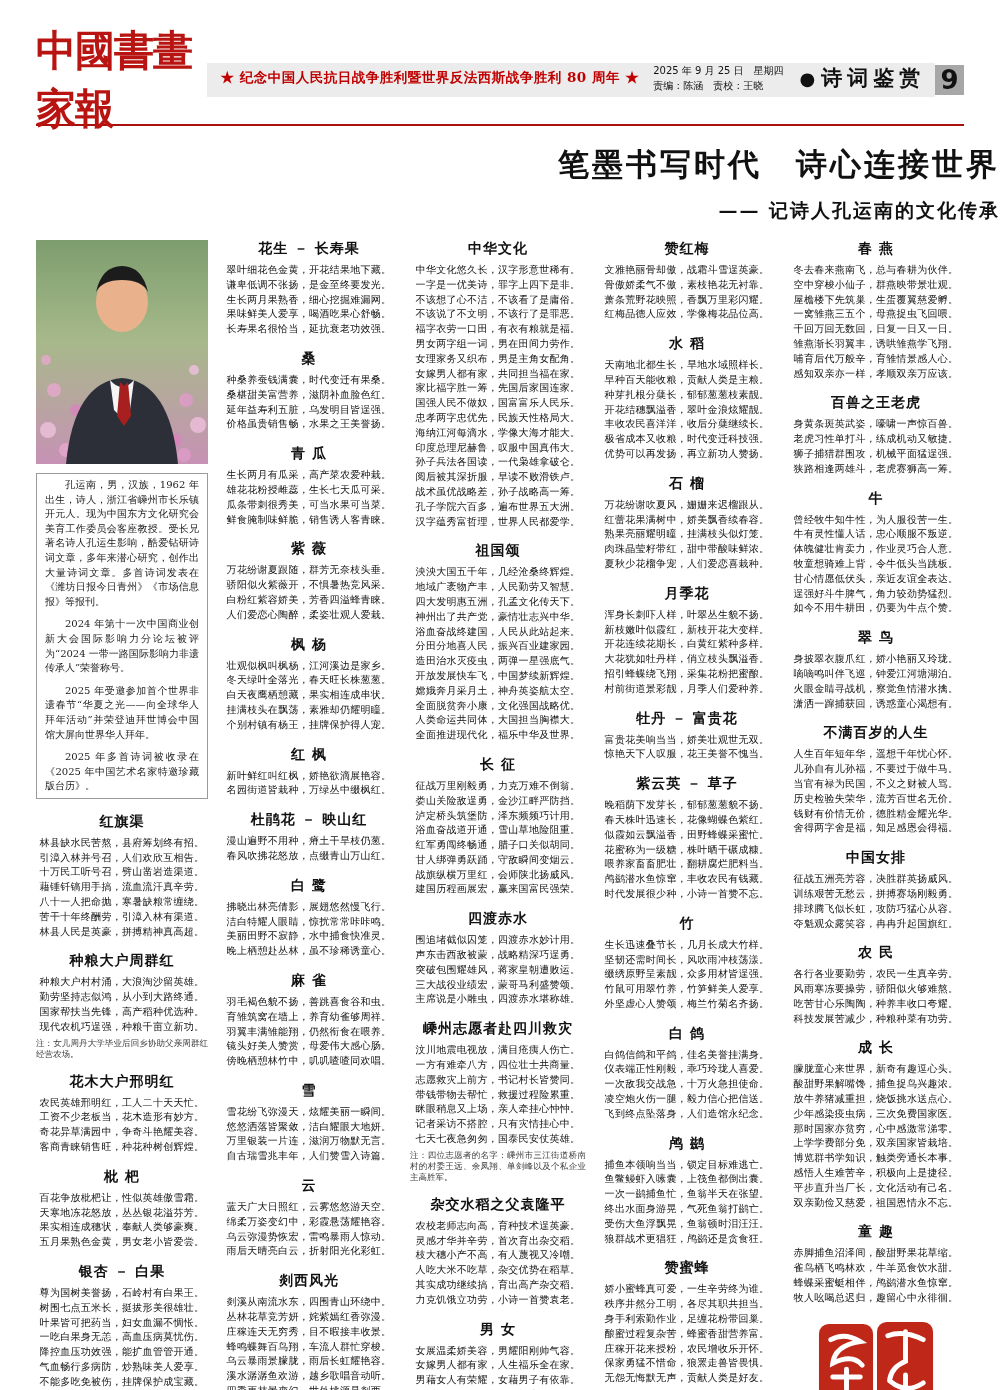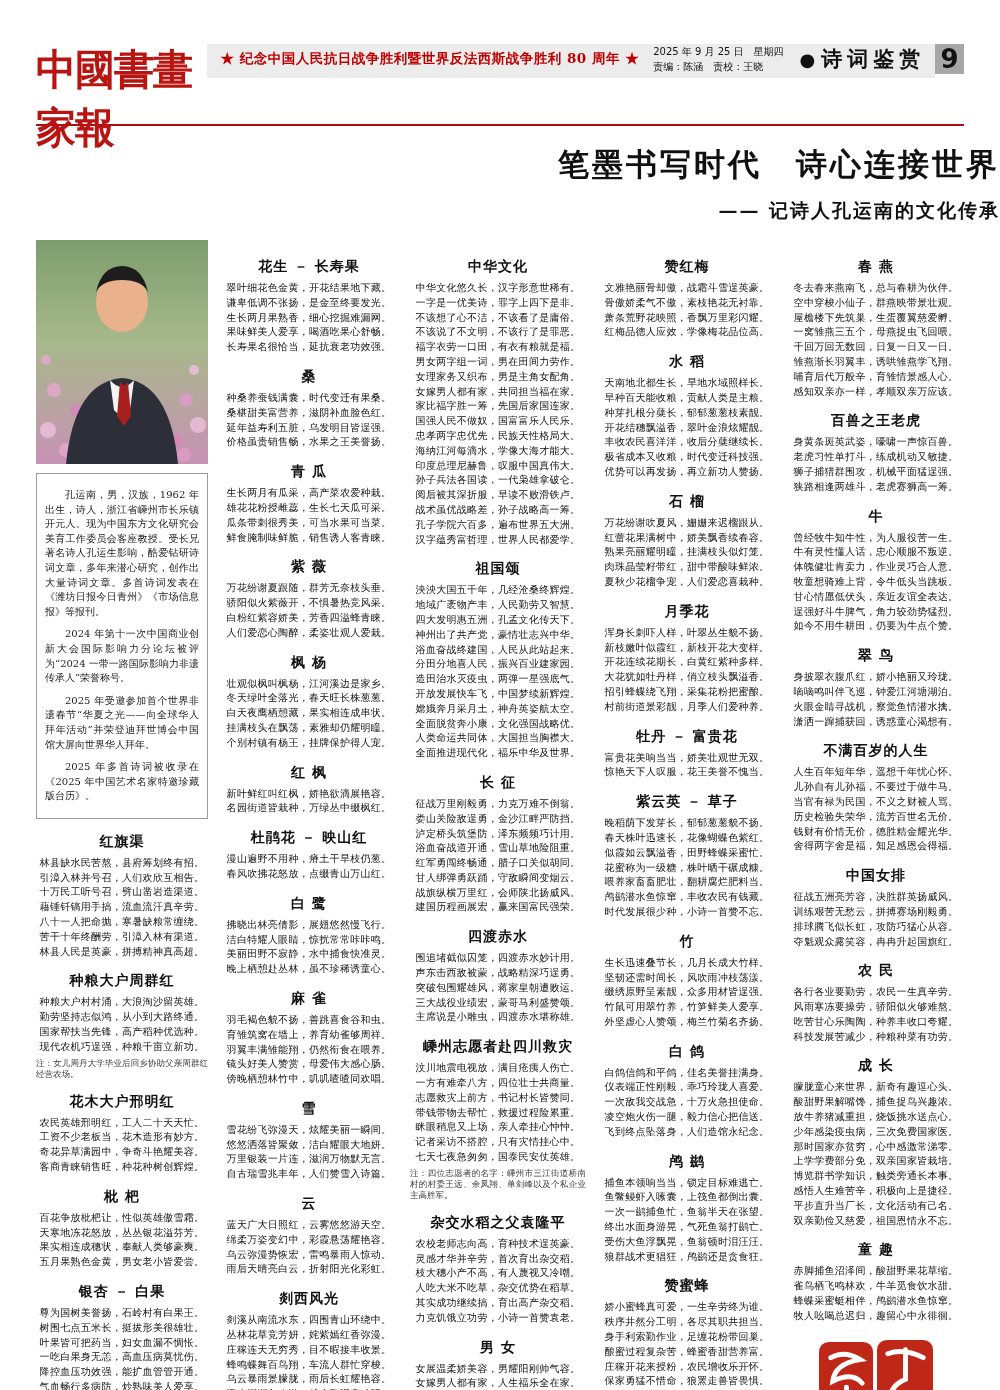--- a/index.html
+++ b/index.html
@@ -2,21 +2,21 @@
 <html><head>
 <meta charset="utf-8">
 <style>
   * { margin:0; padding:0; box-sizing:border-box; }
   html,body { background:#ffffff; }
   body {
     width:1000px; height:1390px; margin:0 auto; overflow:hidden;
     font-family:"DejaVu Serif","Liberation Serif",serif; color:#111;
   }
   
-  .header { display:flex; align-items:flex-start; margin:44px 36px 0; height:72px; }
+  .header { display:flex; align-items:center; margin:44px 36px 0; height:72px; }
   .logo {
     width:238px; display:flex; align-items:center;
     font-family:"DejaVu Serif","Liberation Serif",serif;
     font-size:40px; font-weight:bold; color:#b81411; letter-spacing:-1px;
     transform:scaleY(1.05);
   }
   .head-strip { flex:1; background:#ececec; display:flex; align-items:center; padding:0 10px 4px 14px; }
   .banner { color:#c00000; font-weight:bold; font-size:13.5px; letter-spacing:0.5px; white-space:nowrap; }
   .date-block { margin-left:14px; font-family:"DejaVu Sans","Liberation Sans",sans-serif; font-size:10px; line-height:15px; white-space:nowrap; }
   .section-wrap { display:flex; align-items:center; margin-left:16px; white-space:nowrap; }
@@ -31,32 +31,32 @@
   .headline { text-align:right; margin-top:18px; }
   .headline h1 { font-size:31px; letter-spacing:3px; font-weight:bold; }
   .headline h2 { font-size:19px; margin-top:12px; font-weight:bold; letter-spacing:2px; }
   
   .columns { display:flex; gap:13px; margin:16px 36px 0; align-items:flex-start; }
   .col { width:176px; flex:0 0 auto; }
   .col-first { width:172px; }
   
   .portrait { width:172px; height:224px; display:block; }
   
-  .bio-box { border:1px solid #9a9a9a; margin-top:9px; padding:14px 8px; }
+  .bio-box { border:1px solid #9a9a9a; margin-top:9px; padding:4px 8px; }
   .bio-box p {
     font-size:10px; line-height:14.6px; text-align:justify; text-indent:2em;
     margin-bottom:8px; color:#1a1a1a;
   }
   .bio-box p:last-child { margin-bottom:0; }
   
   .poem-title {
     text-align:center; font-family:"DejaVu Sans","Liberation Sans",sans-serif;
     font-size:14px; font-weight:bold; margin:13px 0 5px; letter-spacing:1px;
   }
-  .poem:first-child .poem-title { margin-top:18px; }
+  .poem:first-child .poem-title { margin-top:0; }
   .col-first .poem:first-of-type .poem-title { margin-top:14px; }
   .poem-line { text-align:center; font-size:10px; line-height:14.8px; white-space:nowrap; letter-spacing:0.3px; }
   .poem-note { font-size:8.5px; line-height:11px; text-align:justify; color:#3a3a3a; margin-top:3px; }
   
   .seal-wrap { text-align:center; margin-top:14px; }
   .seal-svg { width:118px; height:118px; }
 </style>
 </head>
 <body>
 

